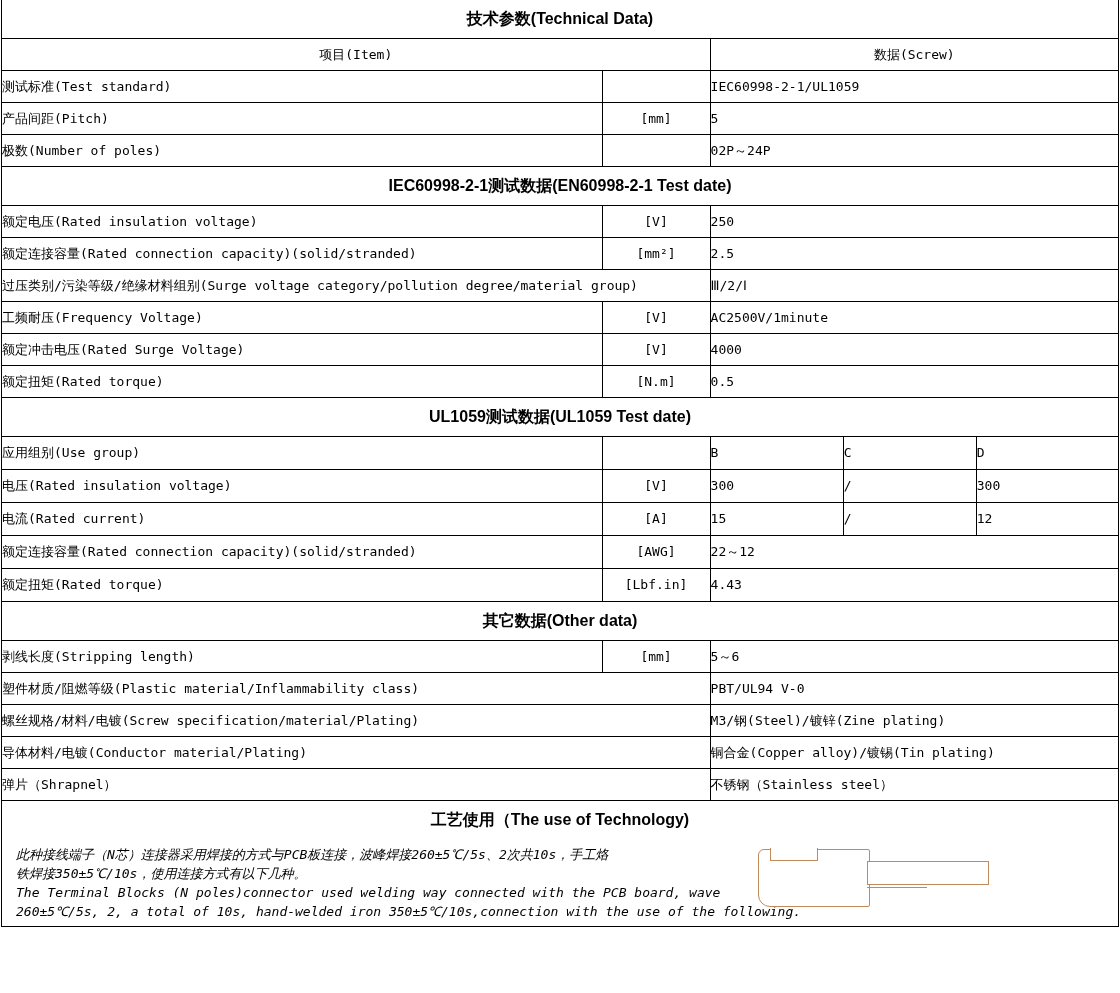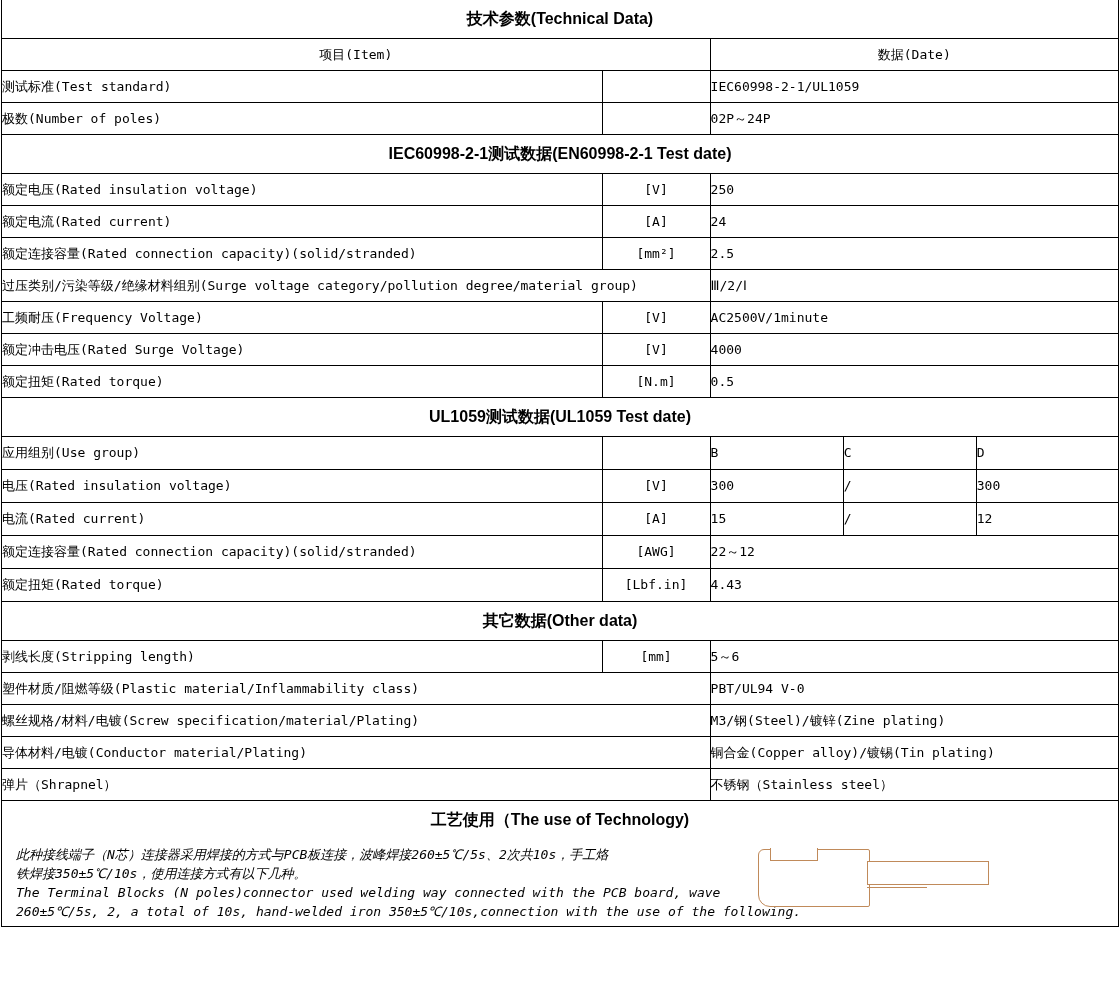--- a/index.html
+++ b/index.html
@@ -154,47 +154,47 @@
       <col style="width:142px">
     </colgroup>
 
     <tbody>
         <tr>
       <td class="section-title no-top-border" colspan="5">技术参数(Technical Data)</td>
     </tr>
 
     <tr>
       <td class="cell hdr-cell" colspan="2">项目(Item)</td>
-      <td class="cell hdr-cell" colspan="3">数据(Date)</td>
+      <td class="cell hdr-cell" colspan="3">数据(Screw)</td>
     </tr>
 
     <tr>
       <td class="cell item-cell">测试标准(Test standard)</td>
       <td class="cell unit-cell"></td>
       <td class="cell val-cell" colspan="3">IEC60998-2-1/UL1059</td>
     </tr>
     <tr>
+      <td class="cell item-cell">产品间距(Pitch)</td>
+      <td class="cell unit-cell">[mm]</td>
+      <td class="cell val-cell" colspan="3">5</td>
+    </tr>
+    <tr>
       <td class="cell item-cell">极数(Number of poles)</td>
       <td class="cell unit-cell"></td>
       <td class="cell val-cell" colspan="3">02P～24P</td>
     </tr>
 
     <tr class="title-row">
       <td class="section-title" colspan="5">IEC60998-2-1测试数据(EN60998-2-1 Test date)</td>
     </tr>
 
     <tr>
       <td class="cell item-cell">额定电压(Rated insulation voltage)</td>
       <td class="cell unit-cell">[V]</td>
       <td class="cell val-cell" colspan="3">250</td>
-    </tr>
-    <tr>
-      <td class="cell item-cell">额定电流(Rated current)</td>
-      <td class="cell unit-cell">[A]</td>
-      <td class="cell val-cell" colspan="3">24</td>
     </tr>
     <tr>
       <td class="cell item-cell">额定连接容量(Rated connection capacity)(solid/stranded)</td>
       <td class="cell unit-cell">[mm²]</td>
       <td class="cell val-cell" colspan="3">2.5</td>
     </tr>
     <tr>
       <td class="cell item-cell" colspan="2">过压类别/污染等级/绝缘材料组别(Surge voltage category/pollution degree/material group)</td>
       <td class="cell val-cell" colspan="3">Ⅲ/2/Ⅰ</td>
     </tr>

